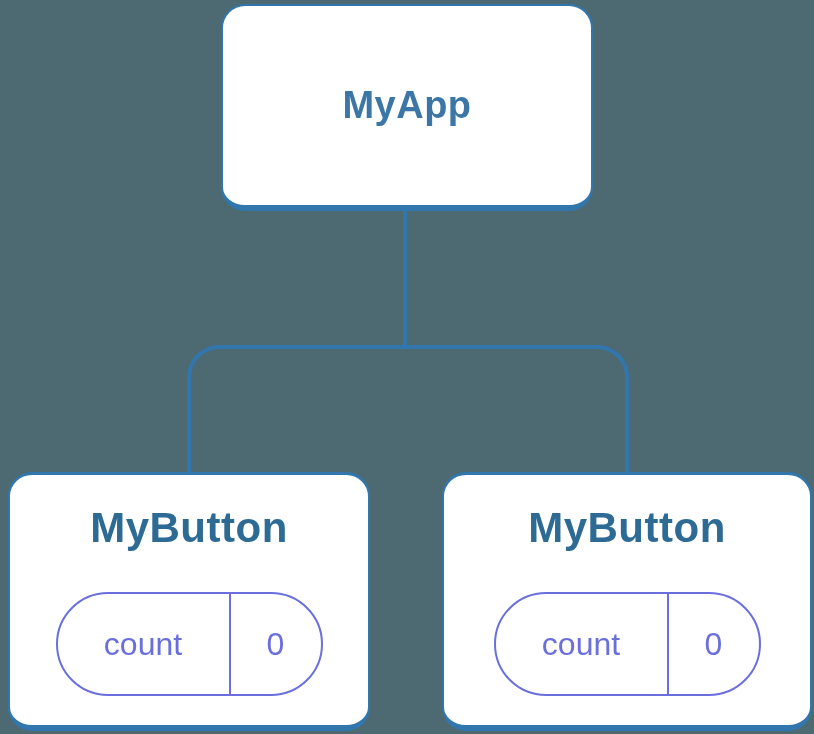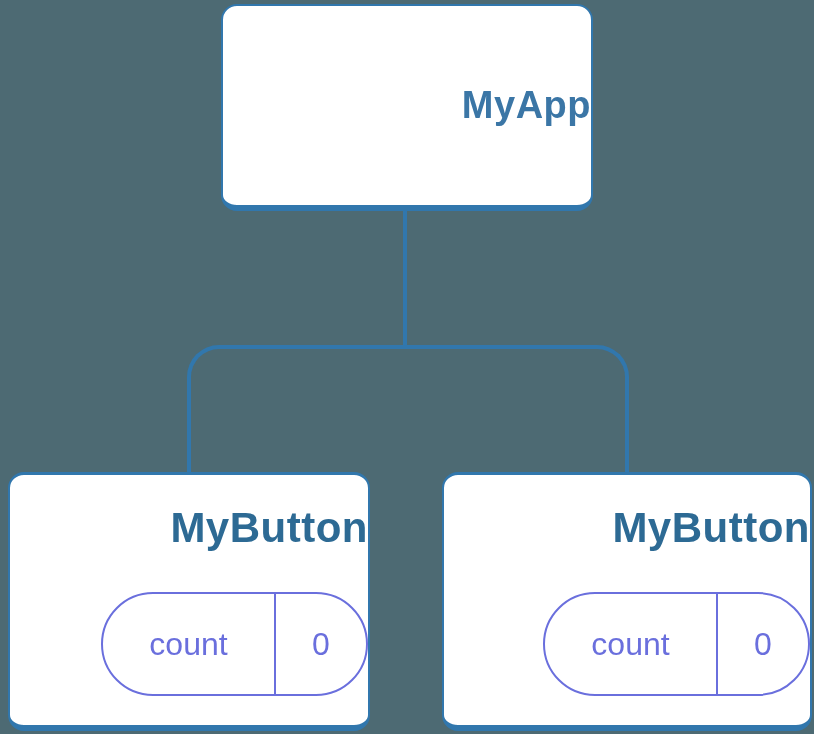--- a/index.html
+++ b/index.html
@@ -12,24 +12,24 @@
     background: var(--background, #4d6a73);
     font-family: "Liberation Sans", sans-serif;
     overflow: hidden;
   }
 
   .node {
     position: absolute;
     background: var(--node-fill, #ffffff);
     border: 2px solid var(--node-border, #3177ad);
     border-bottom-width: 6px;
-    border-radius: 16px;
+    border-radius: 24px;
     display: flex;
     flex-direction: column;
-    align-items: flex-end;
+    align-items: center;
     justify-content: center;
   }
 
   .node-root {
     left: 221px; top: 4px;
     width: 372px; height: 207px;
   }
 
   .node-child {
     top: 472px;

